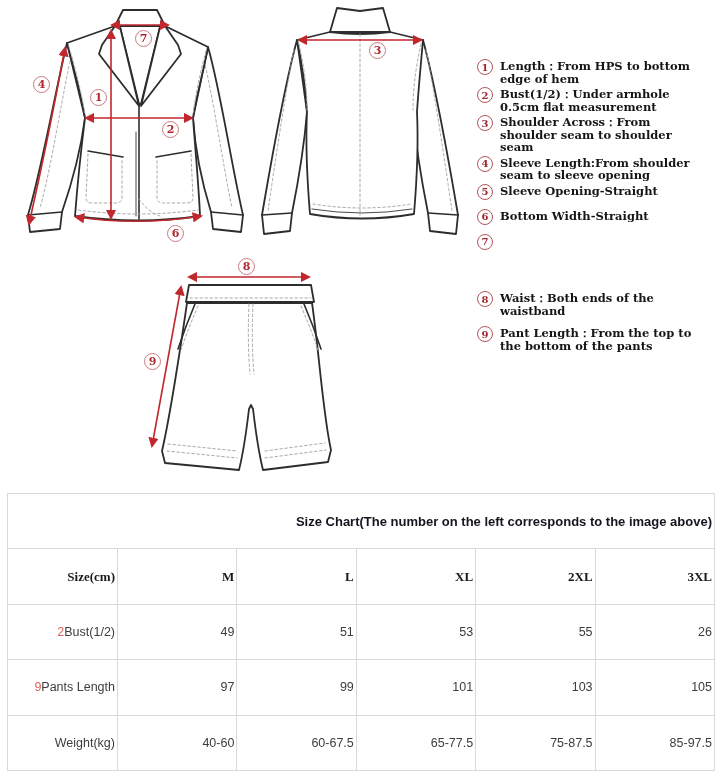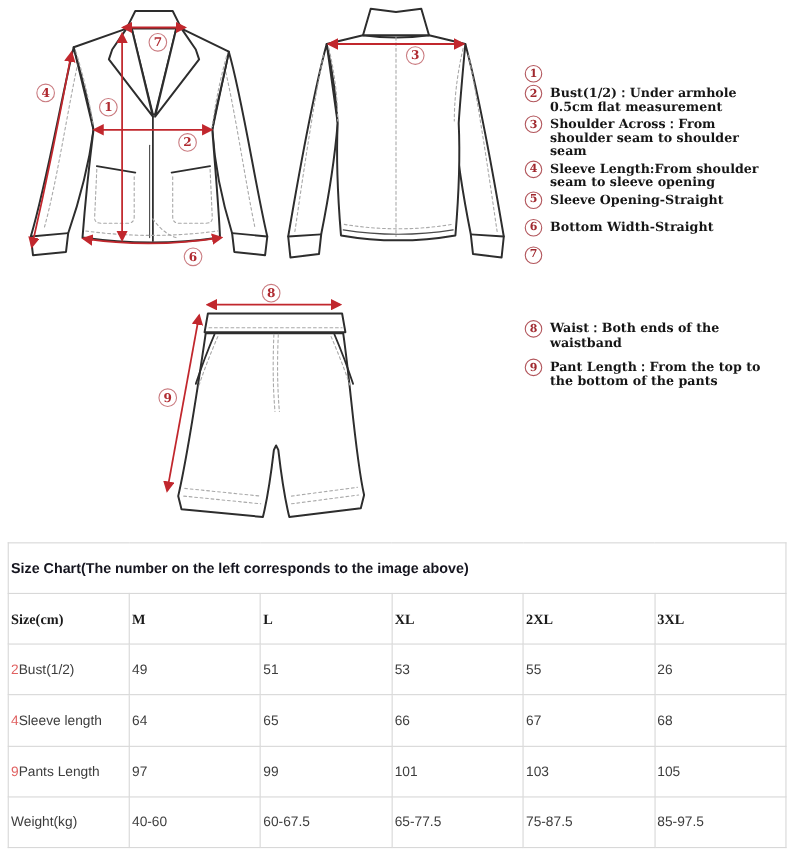--- a/index.html
+++ b/index.html
@@ -19,21 +19,21 @@
   .g2{margin-bottom:3px;}
   .g1{margin-bottom:10px;}
   .lnum{width:16px;height:16px;border-radius:50%;border:1.4px solid #b2565c;
         background:#fff;color:#a0282e;flex:0 0 16px;box-sizing:border-box;
         display:flex;align-items:center;justify-content:center;
         font:bold 10px "DejaVu Serif",serif;margin-top:-1px;}
   .ltext{font:bold 11.5px/12.5px "DejaVu Serif",serif;color:#161616;max-width:200px;}
   
   table.size{position:absolute;top:493px;left:7px;width:708px;height:278px;
              border-collapse:collapse;table-layout:fixed;background:#fff;}
-  table.size td{border:1px solid #d8d8d8;text-align:left;vertical-align:middle;
+  table.size td{border:1px solid #d8d8d8;text-align:right;vertical-align:middle;
                 font-size:12.5px;color:#3d3d3d;padding:0 2px;}
   table.size tr{height:31px;}
   tr.title-row{height:29px;}
   tr.title-row td{font-weight:bold;font-size:13px;color:#15151f;}
   tr.head-row td{font-weight:bold;font-size:13px;color:#1a1a1a;font-family:Liberation Serif, serif;}
   td.lbl{font-size:12.5px;color:#3d3d3d;}
   .pfx{color:#e06161;}
   svg .outline{fill:#ffffff;stroke:#2d2d2d;stroke-width:1.8;stroke-linejoin:round;stroke-linecap:round;}
   svg .line{fill:none;stroke:#2d2d2d;stroke-width:1.6;stroke-linecap:round;}
   svg .thin{fill:none;stroke:#4a4a4a;stroke-width:1;stroke-linecap:round;}
@@ -139,20 +139,21 @@
   <div class="marker" style="left:90px;top:89px;">1</div>
   <div class="marker" style="left:162px;top:121px;">2</div>
   <div class="marker" style="left:167px;top:225px;">6</div>
   <div class="marker" style="left:369px;top:42px;">3</div>
   <div class="marker" style="left:238px;top:258px;">8</div>
   <div class="marker" style="left:144px;top:353px;">9</div>
 
   <div class="legend legend-top">
     <div class="li g2">
       <span class="lnum">1</span>
+      <span class="ltext">Length：From HPS to bottom edge of hem</span>
     </div>
     <div class="li g2">
       <span class="lnum">2</span>
       <span class="ltext">Bust(1/2)：Under armhole 0.5cm flat measurement</span>
     </div>
     <div class="li g2">
       <span class="lnum">3</span>
       <span class="ltext">Shoulder Across：From shoulder seam to shoulder seam</span>
     </div>
     <div class="li g2">
@@ -206,28 +207,20 @@
       </tr>
       <tr>
         <td class="lbl"><span class="pfx">2</span><span>Bust(1/2)</span></td>
         <td>49</td>
         <td>51</td>
         <td>53</td>
         <td>55</td>
         <td>26</td>
       </tr>
       <tr>
-        <td class="lbl"><span class="pfx">4</span><span>Sleeve length</span></td>
-        <td>64</td>
-        <td>65</td>
-        <td>66</td>
-        <td>67</td>
-        <td>68</td>
-      </tr>
-      <tr>
         <td class="lbl"><span class="pfx">9</span><span>Pants Length</span></td>
         <td>97</td>
         <td>99</td>
         <td>101</td>
         <td>103</td>
         <td>105</td>
       </tr>
       <tr>
         <td class="lbl"><span class="pfx"></span><span>Weight(kg)</span></td>
         <td>40-60</td>

